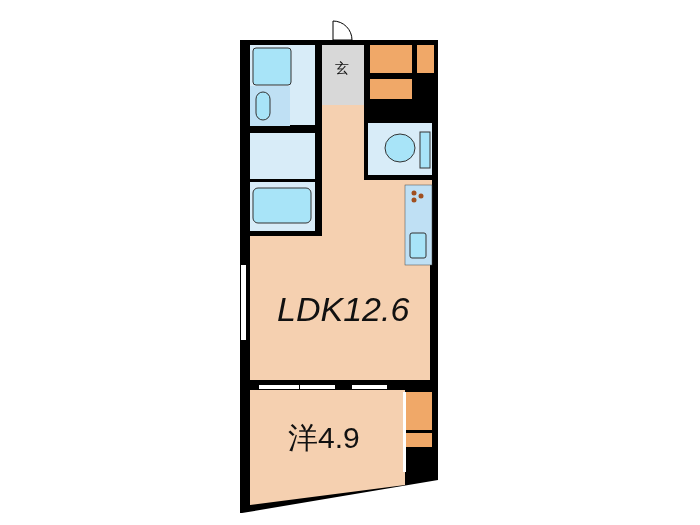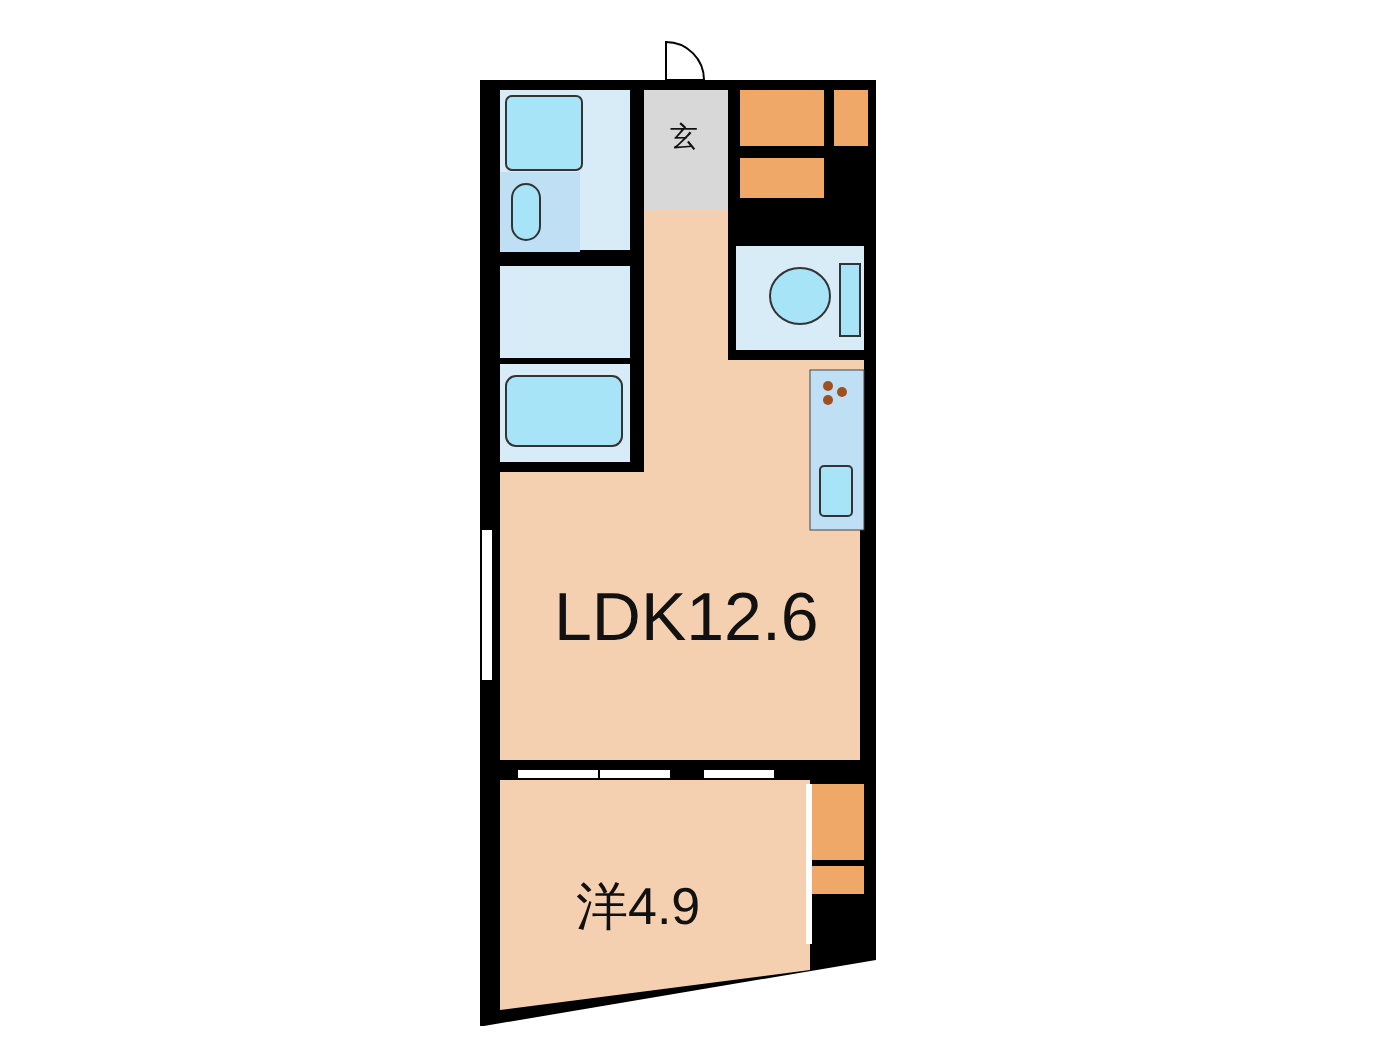--- a/index.html
+++ b/index.html
@@ -50,15 +50,15 @@
   <rect x="403" y="392" width="3" height="80" fill="#fff"></rect>
 
   <rect x="259" y="385" width="40" height="4" fill="#fff"></rect>
   <rect x="300" y="385" width="35" height="4" fill="#fff"></rect>
   <rect x="352" y="385" width="35" height="4" fill="#fff"></rect>
   <rect x="241" y="265" width="5" height="75" fill="#fff"></rect>
 
   <path d="M333,40 L352,40 A19,19 0 0 0 333,21 Z" fill="#fff" stroke="#000"></path>
 </svg>
 
-<div class="label" style="left:277px;top:290px;font-size:34px;">LDK12.6</div>
-<div class="label" style="left:288px;top:436px;font-size:26px;">洋4.9</div>
+<div class="label" style="left:277px;top:290px;font-size:34px;font-style:italic;">LDK12.6</div>
+<div class="label" style="left:288px;top:418px;font-size:30px;">洋4.9</div>
 <div class="label" style="left:335px;top:60px;font-size:14px;">玄</div>
 
 </body></html>

